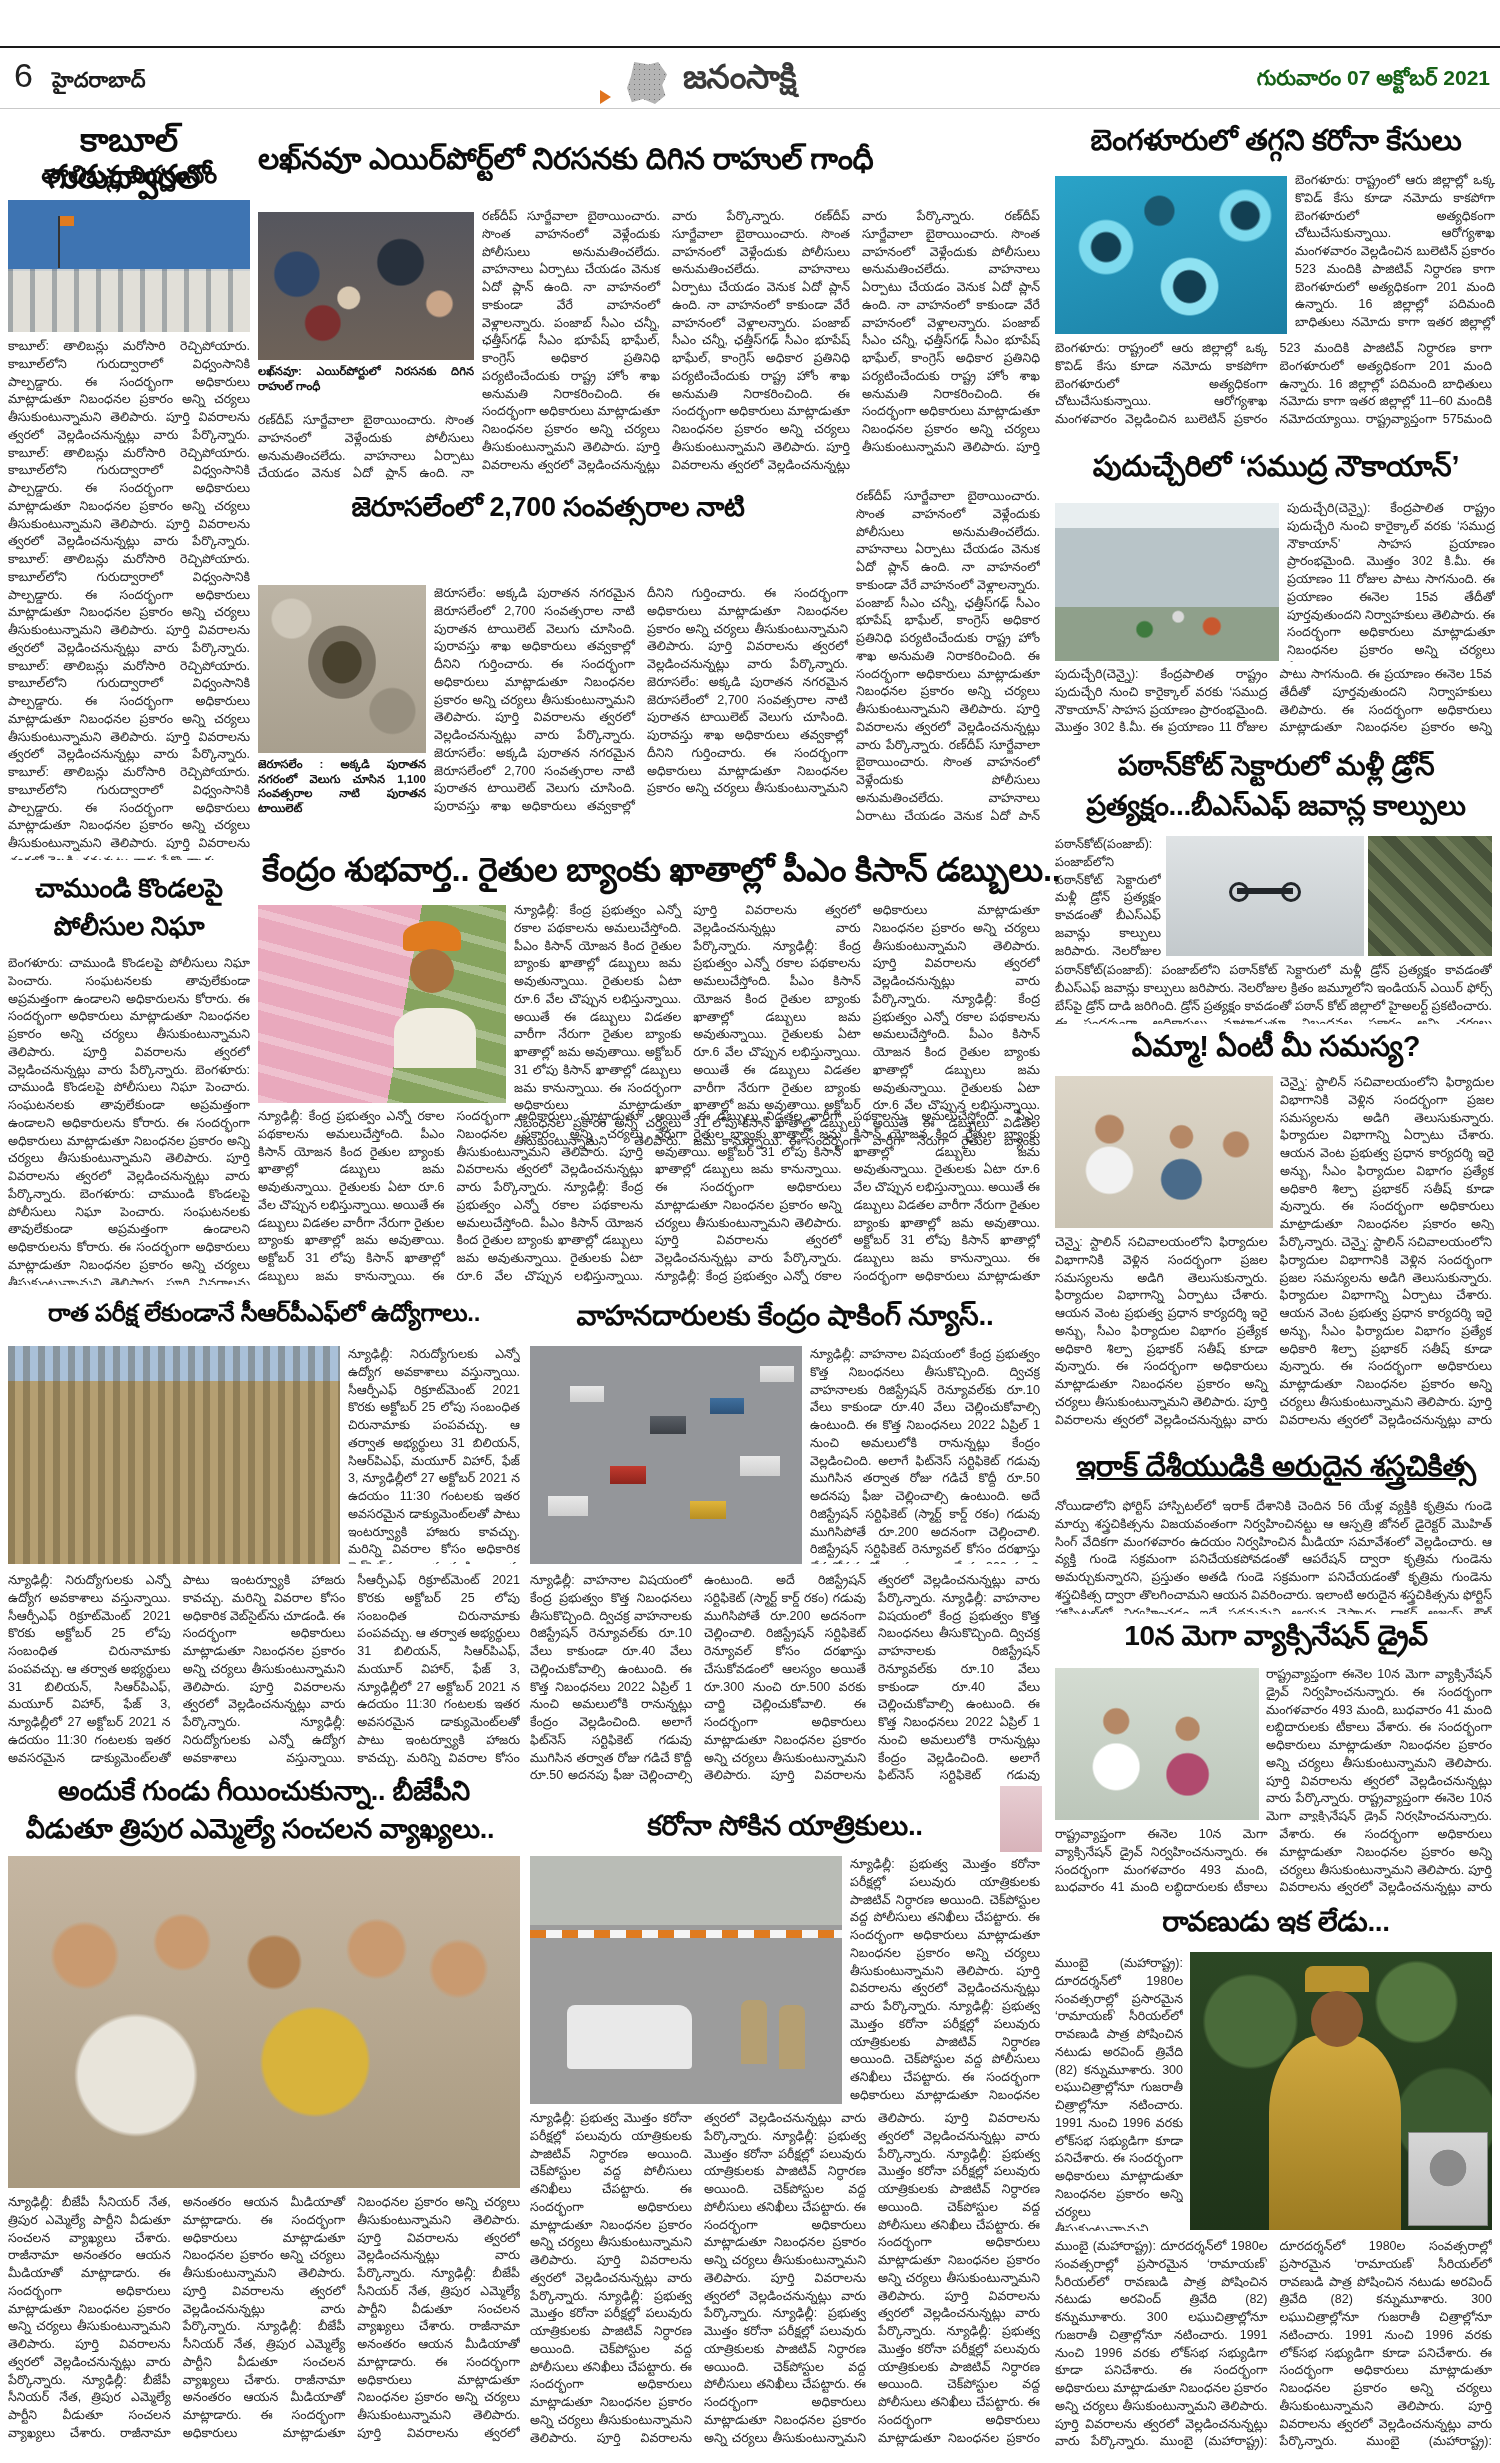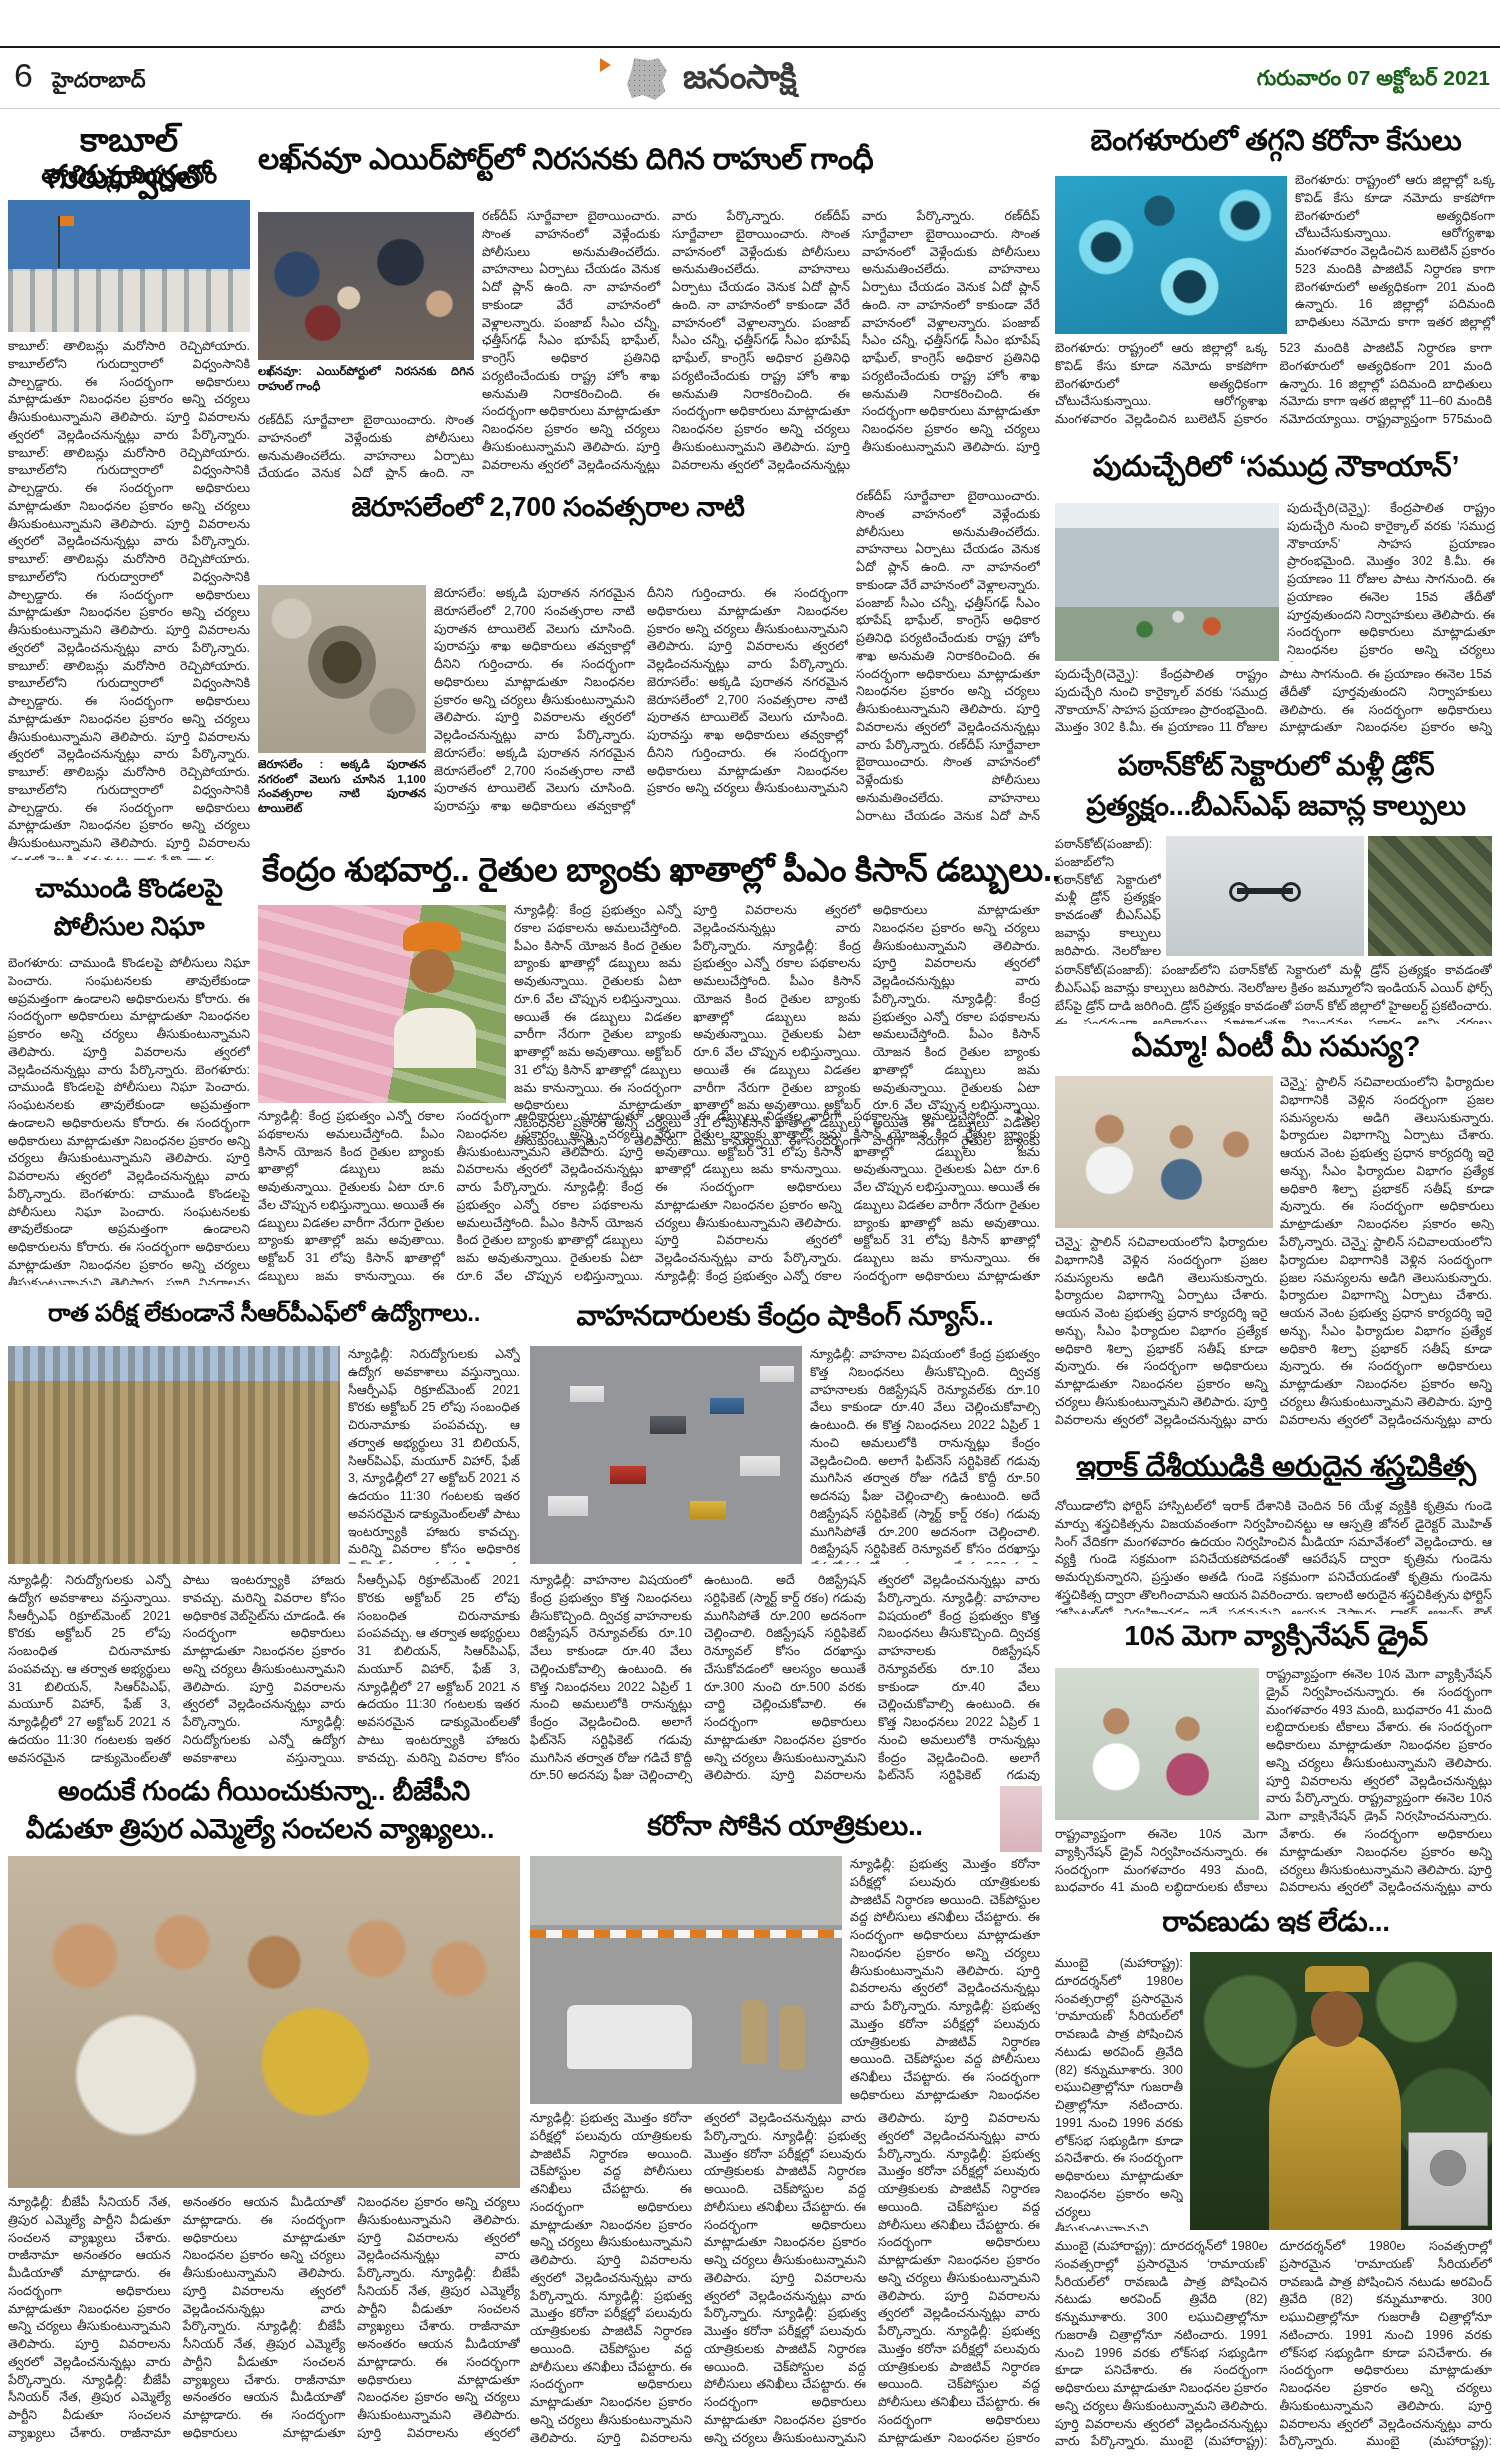--- a/index.html
+++ b/index.html
@@ -111,21 +111,21 @@
   .ph-pink{background:linear-gradient(180deg,#e7cdd2,#d8b3ba);}
 </style>
 </head>
 <body>
 
 <div class="page">
 
   <div class="rule" style="left:0;top:46px;width:1500px;height:2px;"></div>
   <div class="abs pgnum" style="left:14px;top:56px;">6</div>
   <div class="abs city" style="left:52px;top:68px;">హైదరాబాద్</div>
-  <div class="abs" style="left:600px;top:58px;display:flex;align-items:flex-start;gap:16px;">
+  <div class="abs" style="left:600px;top:58px;display:flex;align-items:flex-end;gap:16px;">
     <div class="logo-flame"></div>
     <div class="logo-map"></div>
     <div class="logo-text">జనంసాక్షి</div>
   </div>
   <div class="abs dateline" style="left:1140px;top:66px;width:350px;">గురువారం 07 అక్టోబర్ 2021</div>
   <div class="rule light" style="left:0;top:108px;width:1500px;height:1px;"></div>
 
   <div class="hl" style="left:8px;top:122px;width:242px;font-size:33px;">కాబూల్ గురుద్వారలో</div>
   <div class="hl" style="left:8px;top:160px;width:242px;font-size:25px;">తాలిబన్ల విధ్వంసం</div>
   <div class="ph ph-kabul" style="left:8px;top:200px;width:242px;height:132px;">

